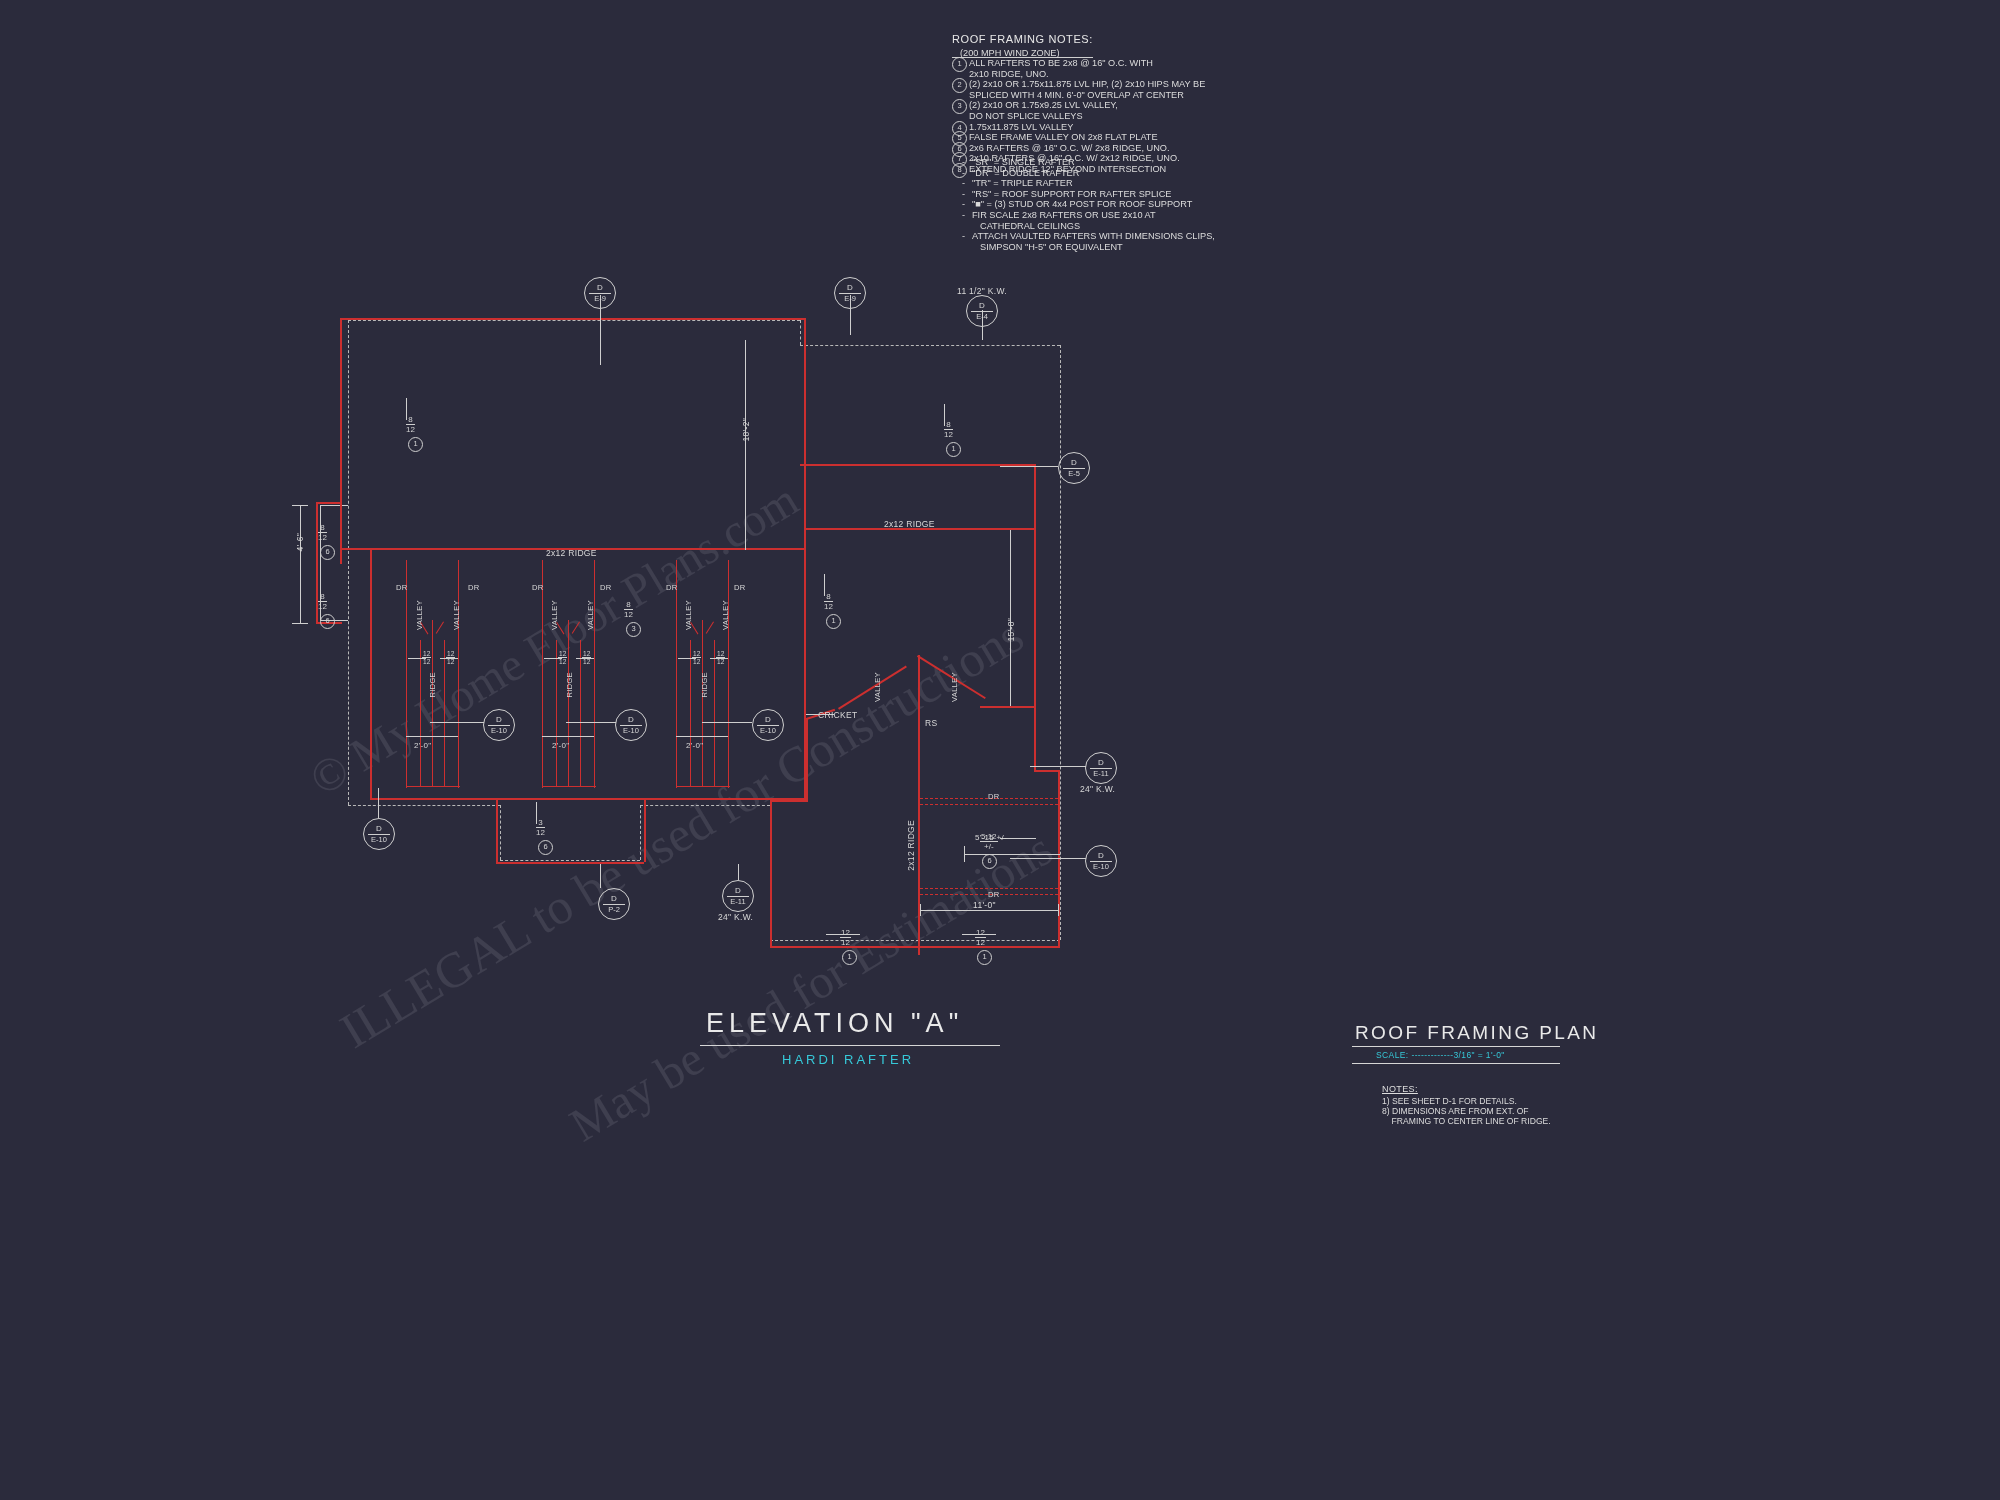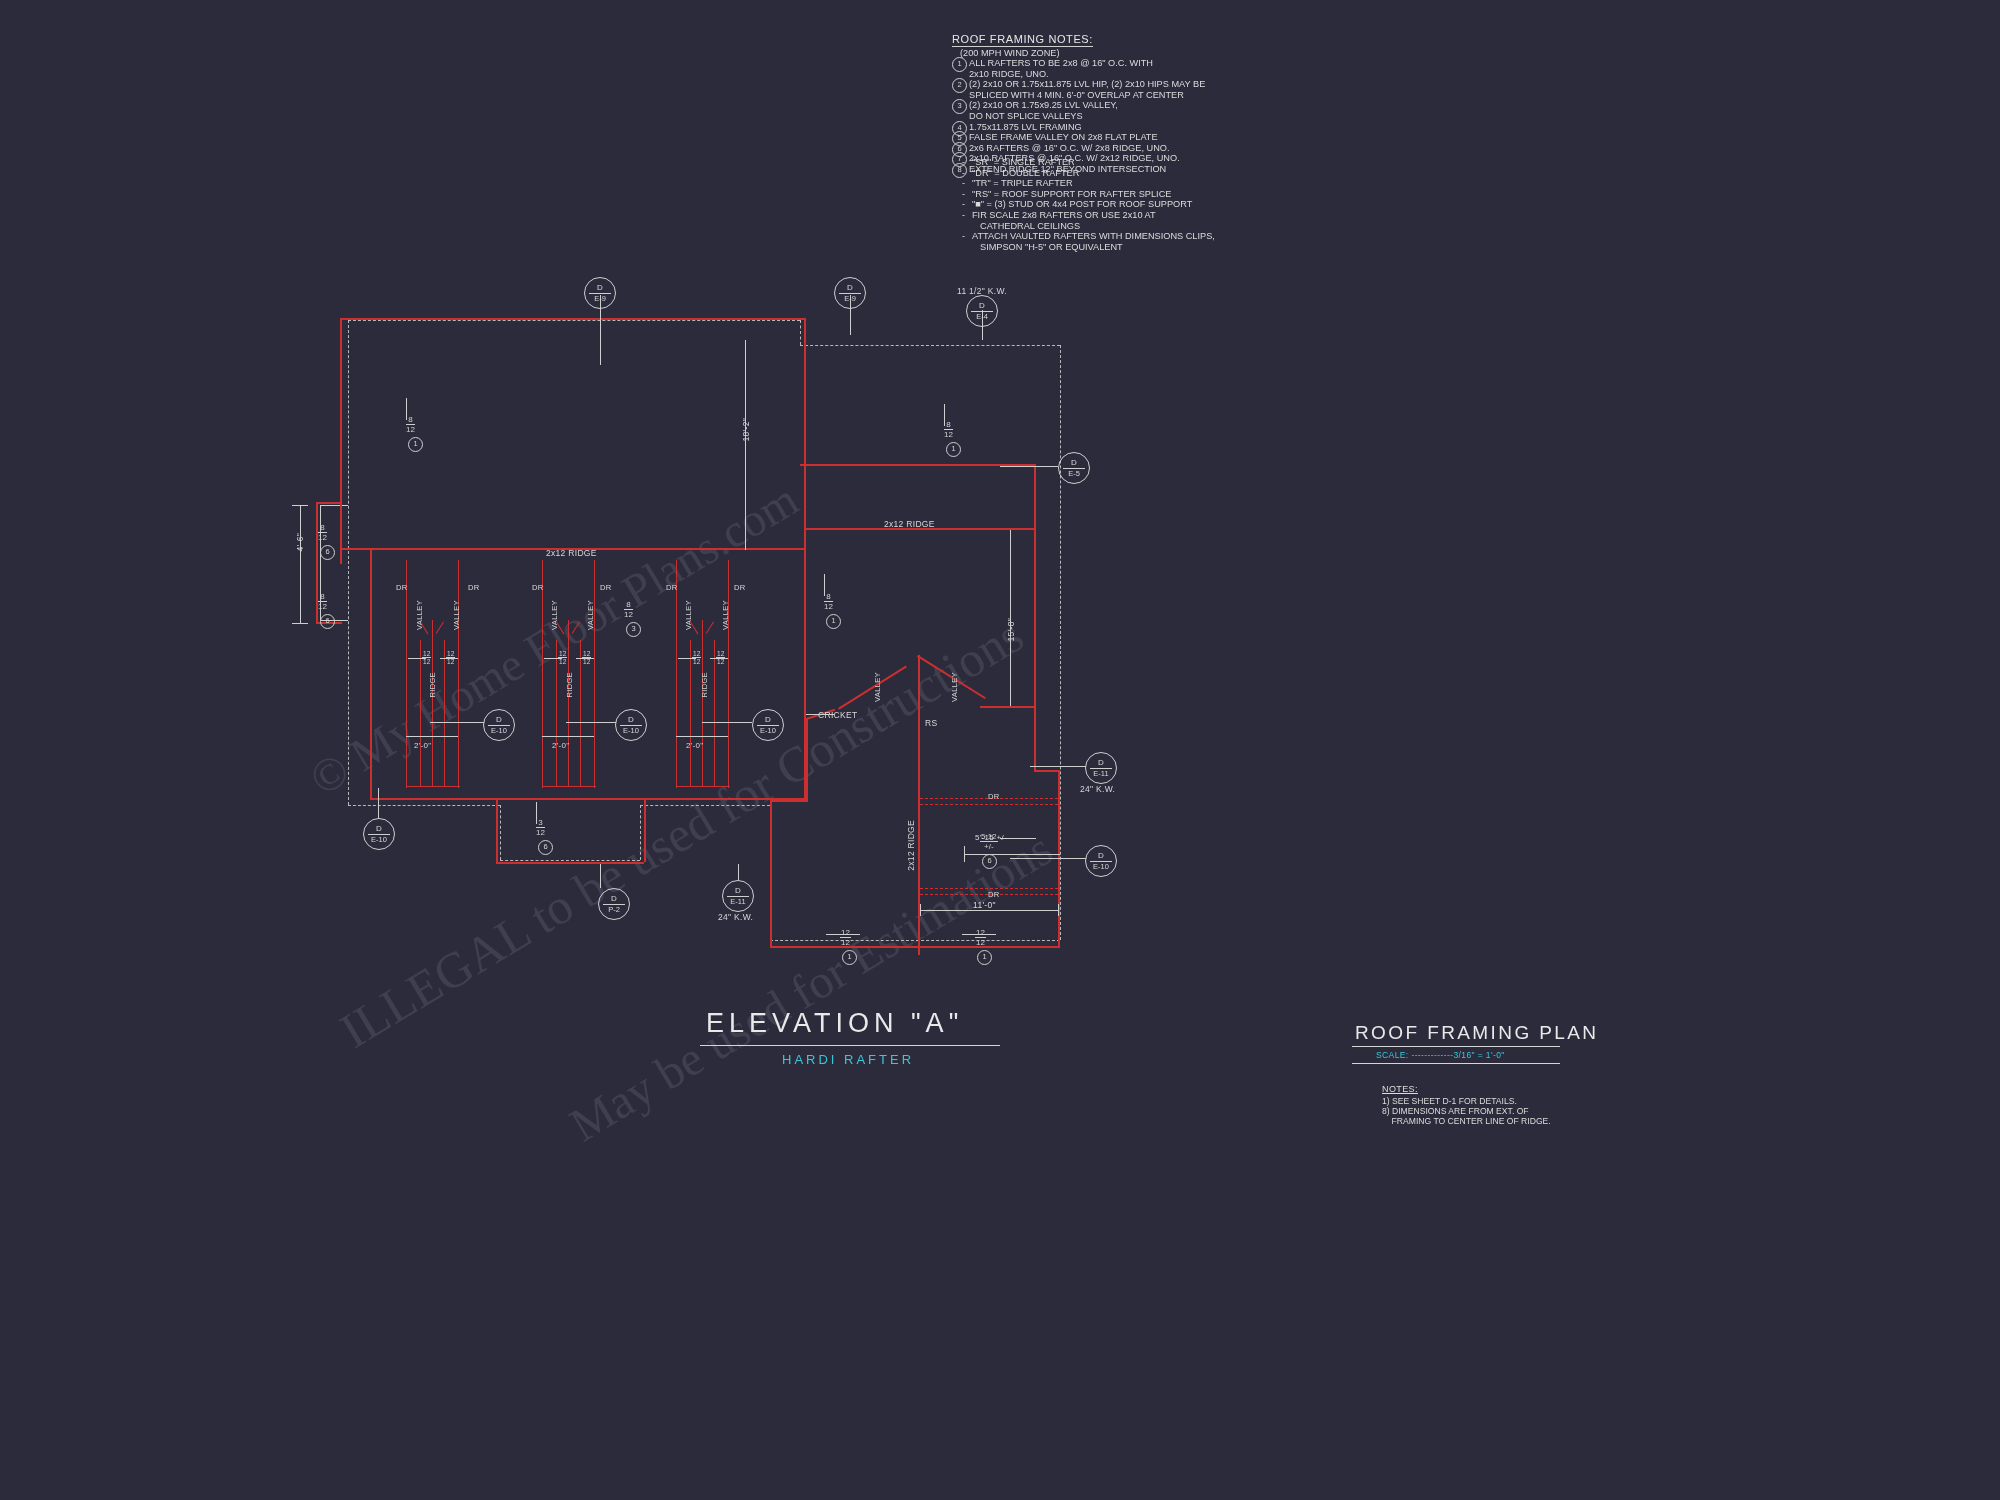--- a/index.html
+++ b/index.html
@@ -23,21 +23,21 @@
   .pnum{position:absolute;width:13px;height:13px;border:1px solid #cfcfcf;border-radius:50%;
         font-size:7.5px;line-height:12px;text-align:center;color:#d8d8d8;}
 
   .pitch{position:absolute;color:#d2d2d2;font-size:8px;text-align:center;}
   .pitch .f{border-bottom:1px solid #cfcfcf;padding:0 1px;display:block;}
 
   .vert{writing-mode:vertical-rl;transform:rotate(180deg);}
 
   .notes{position:absolute;color:#dcdcdc;font-size:9.2px;line-height:10.6px;white-space:pre;}
   .notes-title{position:absolute;color:#e8e8e8;font-size:11px;letter-spacing:.6px;
-               border-bottom:1px solid #d0d0d0;padding-bottom:1px;}
+               border-bottom:1px solid #d0d0d0;padding-bottom:12px;}
 
   .title-main{position:absolute;color:#e9e9e9;font-size:27px;letter-spacing:5px;}
   .title-rule{position:absolute;height:1px;background:#d6d6d6;}
   .title-sub{position:absolute;color:#36c8d8;font-size:13px;letter-spacing:3px;}
 
   .wm{position:absolute;color:rgba(225,225,235,.11);font-family:"Liberation Serif",serif;
       white-space:nowrap;pointer-events:none;}
 </style>
 </head>
 <body>
@@ -55,21 +55,21 @@
       <div class="pnum" style="left: 0px; top: -1px;">1</div>
       <div class="notes" style="left: 17px; top: 0px;">ALL RAFTERS TO BE 2x8 @ 16" O.C. WITH</div>
       <div class="notes" style="left: 17px; top: 10.6px;">2x10 RIDGE, UNO.</div>
       <div class="pnum" style="left: 0px; top: 20.2px;">2</div>
       <div class="notes" style="left: 17px; top: 21.2px;">(2) 2x10 OR 1.75x11.875 LVL HIP, (2) 2x10 HIPS MAY BE</div>
       <div class="notes" style="left: 17px; top: 31.8px;">SPLICED WITH 4 MIN. 6'-0" OVERLAP AT CENTER</div>
       <div class="pnum" style="left: 0px; top: 41.4px;">3</div>
       <div class="notes" style="left: 17px; top: 42.4px;">(2) 2x10 OR 1.75x9.25 LVL VALLEY,</div>
       <div class="notes" style="left: 17px; top: 53px;">DO NOT SPLICE VALLEYS</div>
       <div class="pnum" style="left: 0px; top: 62.6px;">4</div>
-      <div class="notes" style="left: 17px; top: 63.6px;">1.75x11.875 LVL FRAMING</div>
+      <div class="notes" style="left: 17px; top: 63.6px;">1.75x11.875 LVL VALLEY</div>
       <div class="pnum" style="left: 0px; top: 73.2px;">5</div>
       <div class="notes" style="left: 17px; top: 74.2px;">FALSE FRAME VALLEY ON 2x8 FLAT PLATE</div>
       <div class="pnum" style="left: 0px; top: 83.8px;">6</div>
       <div class="notes" style="left: 17px; top: 84.8px;">2x6 RAFTERS @ 16" O.C. W/ 2x8 RIDGE, UNO.</div>
       <div class="pnum" style="left: 0px; top: 94.4px;">7</div>
       <div class="notes" style="left: 17px; top: 95.4px;">2x10 RAFTERS @ 16" O.C. W/ 2x12 RIDGE, UNO.</div>
       <div class="pnum" style="left: 0px; top: 105px;">8</div>
       <div class="notes" style="left: 17px; top: 106px;">EXTEND RIDGE 12" BEYOND INTERSECTION</div>
     </div>
   <div id="notes-dashed" style="position:absolute;left:962px;top:157px;">

